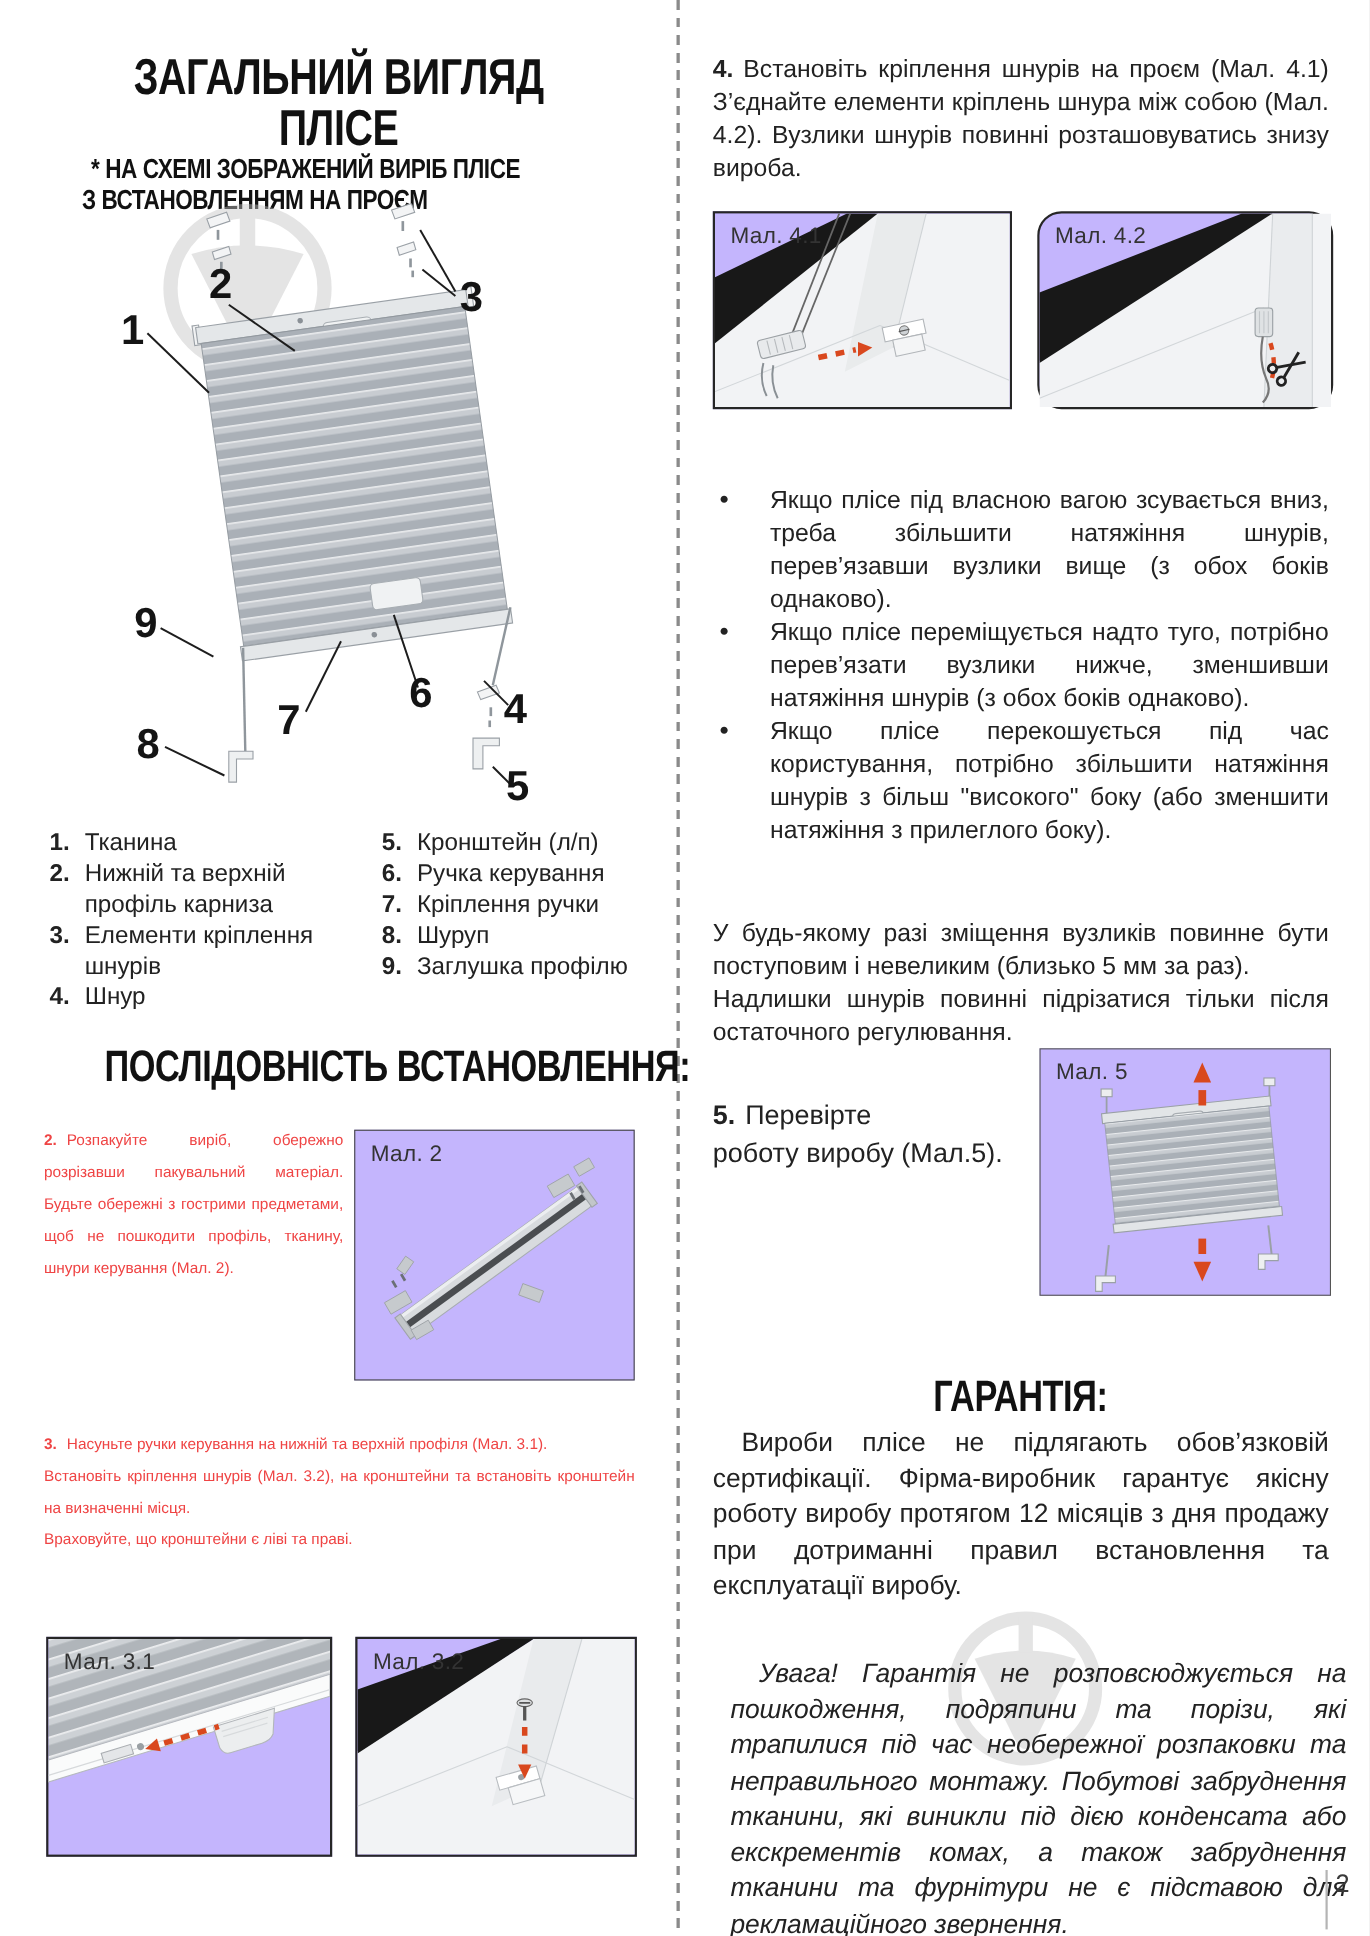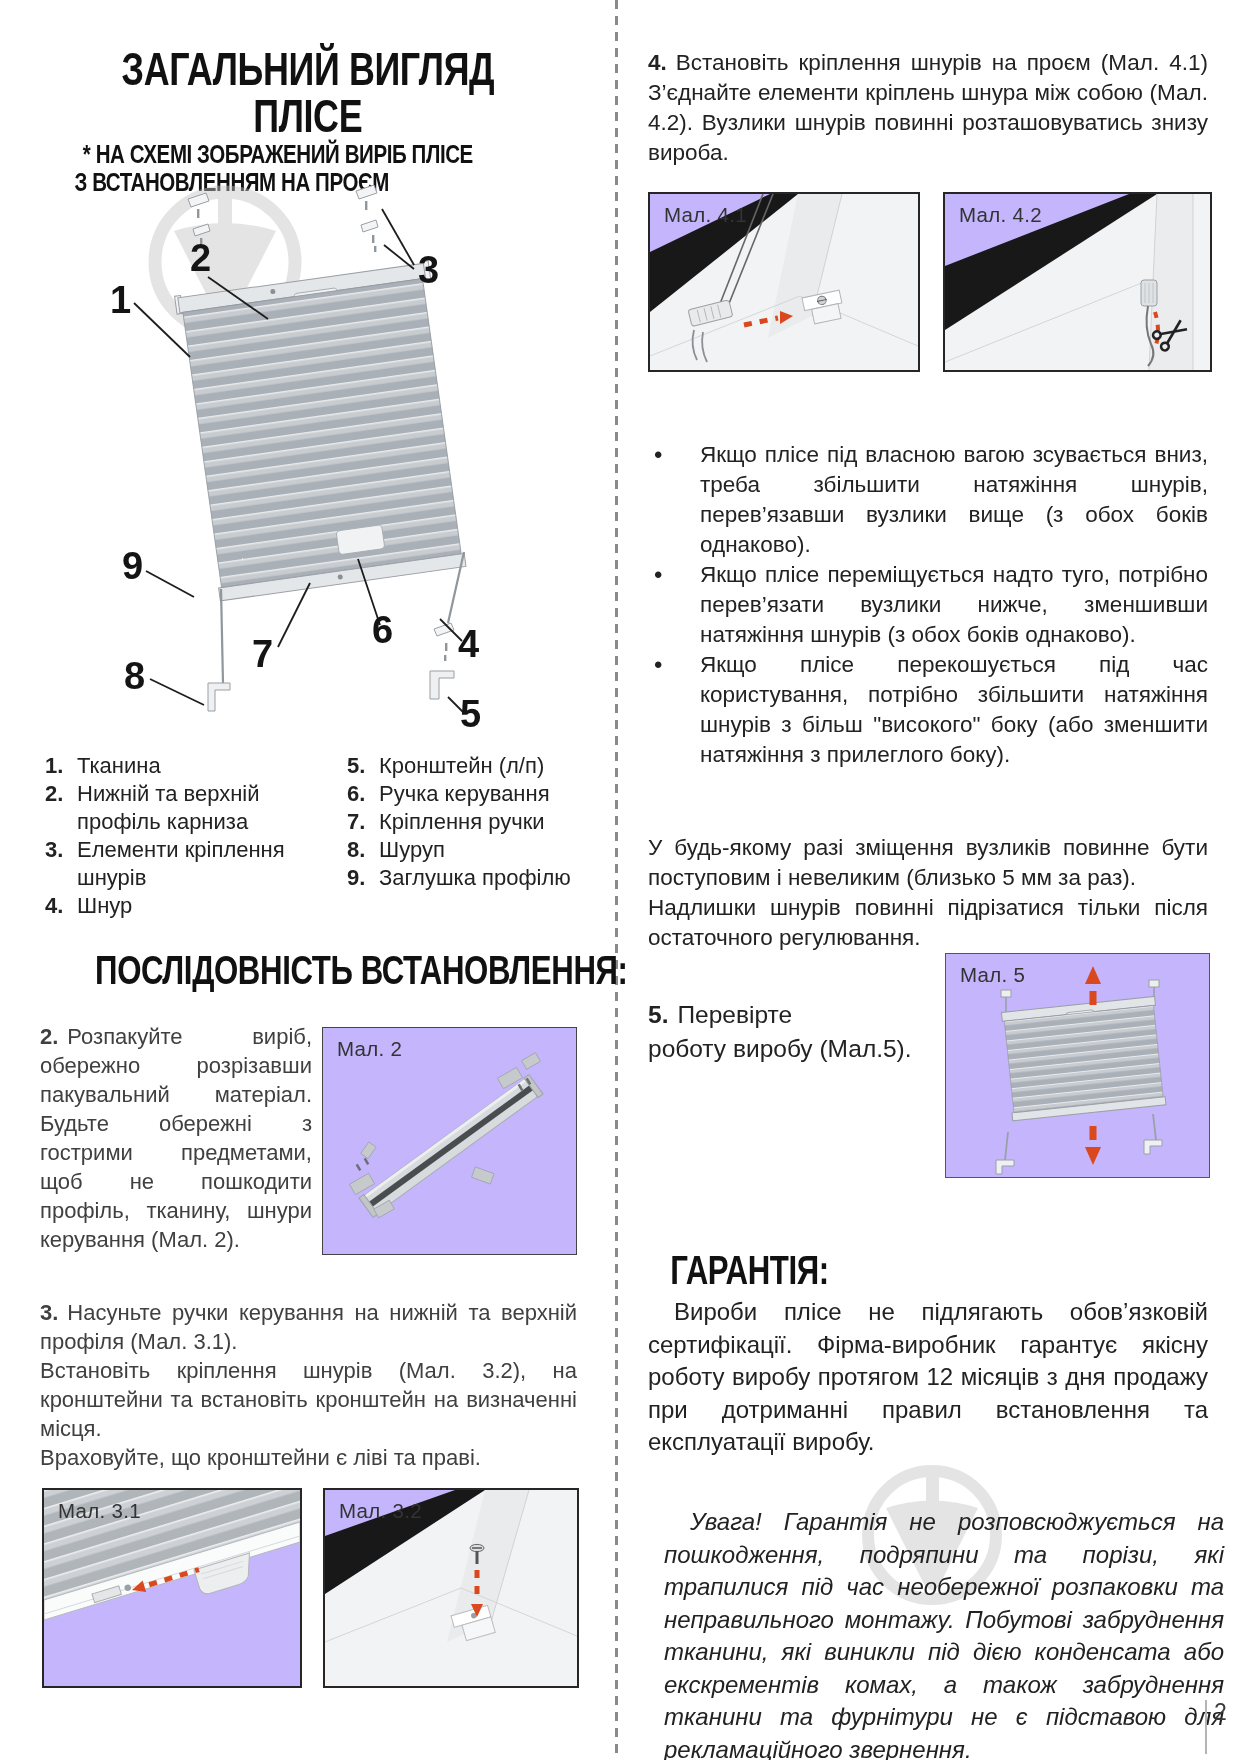--- a/index.html
+++ b/index.html
@@ -6,22 +6,22 @@
   #page{
     position:relative;width:1245px;height:1760px;background:#ffffff;
     font-family:"Liberation Sans",sans-serif;color:#1f1f1f;overflow:hidden;
     margin:0 auto;
   }
   .abs{position:absolute;}
   
   .cn{display:inline-block;transform:scaleX(.78);transform-origin:50% 50%;white-space:nowrap;letter-spacing:-.5px;}
   .h-title{font-size:46px;font-weight:700;line-height:1.02;text-align:center;color:#111;}
   .h-sub{font-size:25px;font-weight:700;line-height:1.12;text-align:left;color:#111;}
-  .h-section{font-size:40px;font-weight:700;color:#111;}
-  .body-l{font-size:22px;line-height:29px;text-align:justify;color:#404040;}
+  .h-section{font-size:40px;font-weight:700;text-align:center;color:#111;}
+  .body-l{font-size:14px;line-height:29px;text-align:justify;color:#ef4444;}
   .body-r{font-size:22.5px;line-height:30px;text-align:justify;color:#222;}
   .warranty{font-size:24px;line-height:32.5px;text-align:justify;color:#222;text-indent:26px;}
   .num{font-weight:700;margin-right:9px;}
   .figbox{position:absolute;background:#c4b5fd;border:2px solid #262626;}
   .figbox.thin{border:1.5px solid #444;}
   .figlabel{position:absolute;top:9px;left:14px;font-size:20.5px;color:#333;letter-spacing:.3px;z-index:3;}
   .divider{position:absolute;top:0;bottom:0;width:2.5px;
     background:repeating-linear-gradient(to bottom,#8a8a8a 0 9px,transparent 9px 16px);}
   .leg-row{display:flex;font-size:22px;line-height:28px;color:#222;}
   .leg-num{font-weight:700;width:32px;flex:none;}
@@ -318,21 +318,21 @@
       <polygon points="130,117 130,130 143,122" fill="#d9481e"></polygon>
       <g transform="translate(152,104) rotate(-12)">
         <rect width="38" height="13" fill="#ffffff" stroke="#b2b6ba"></rect>
         <rect x="7" y="13" width="27" height="15" fill="#f4f5f6" stroke="#b2b6ba"></rect>
         <circle cx="19" cy="6.5" r="4.2" fill="#cfd3d6" stroke="#777"></circle>
         <line x1="14" y1="6.5" x2="24" y2="6.5" stroke="#555"></line>
       </g>
     </svg>
   </div>
 
-  <div class="figbox" style="left:943px;top:192px;width:265px;height:176px;">
+  <div class="figbox" style="left:943px;top:192px;width:265px;height:176px;border-radius:22px;">
     <span class="figlabel">Мал. 4.2</span>
     <svg width="100%" height="100%" viewBox="0 0 265 176">
       <polygon points="0,134 210,0 265,0 265,176 0,176" fill="#f2f3f5"></polygon>
       <polygon points="0,72 184,0 212,0 0,136" fill="#181818"></polygon>
       <polygon points="212,0 248,0 248,176 204,176" fill="#eaecee"></polygon>
       <line x1="248" y1="0" x2="248" y2="176" stroke="#cfd3d6"></line>
       <line x1="204" y1="176" x2="212" y2="0" stroke="#cfd3d6"></line>
       <line x1="0" y1="168" x2="204" y2="86" stroke="#d2d6d9"></line>
       <g transform="translate(196,86)">
         <rect width="16" height="26" rx="3" fill="#dfe2e4" stroke="#9aa0a4"></rect>

